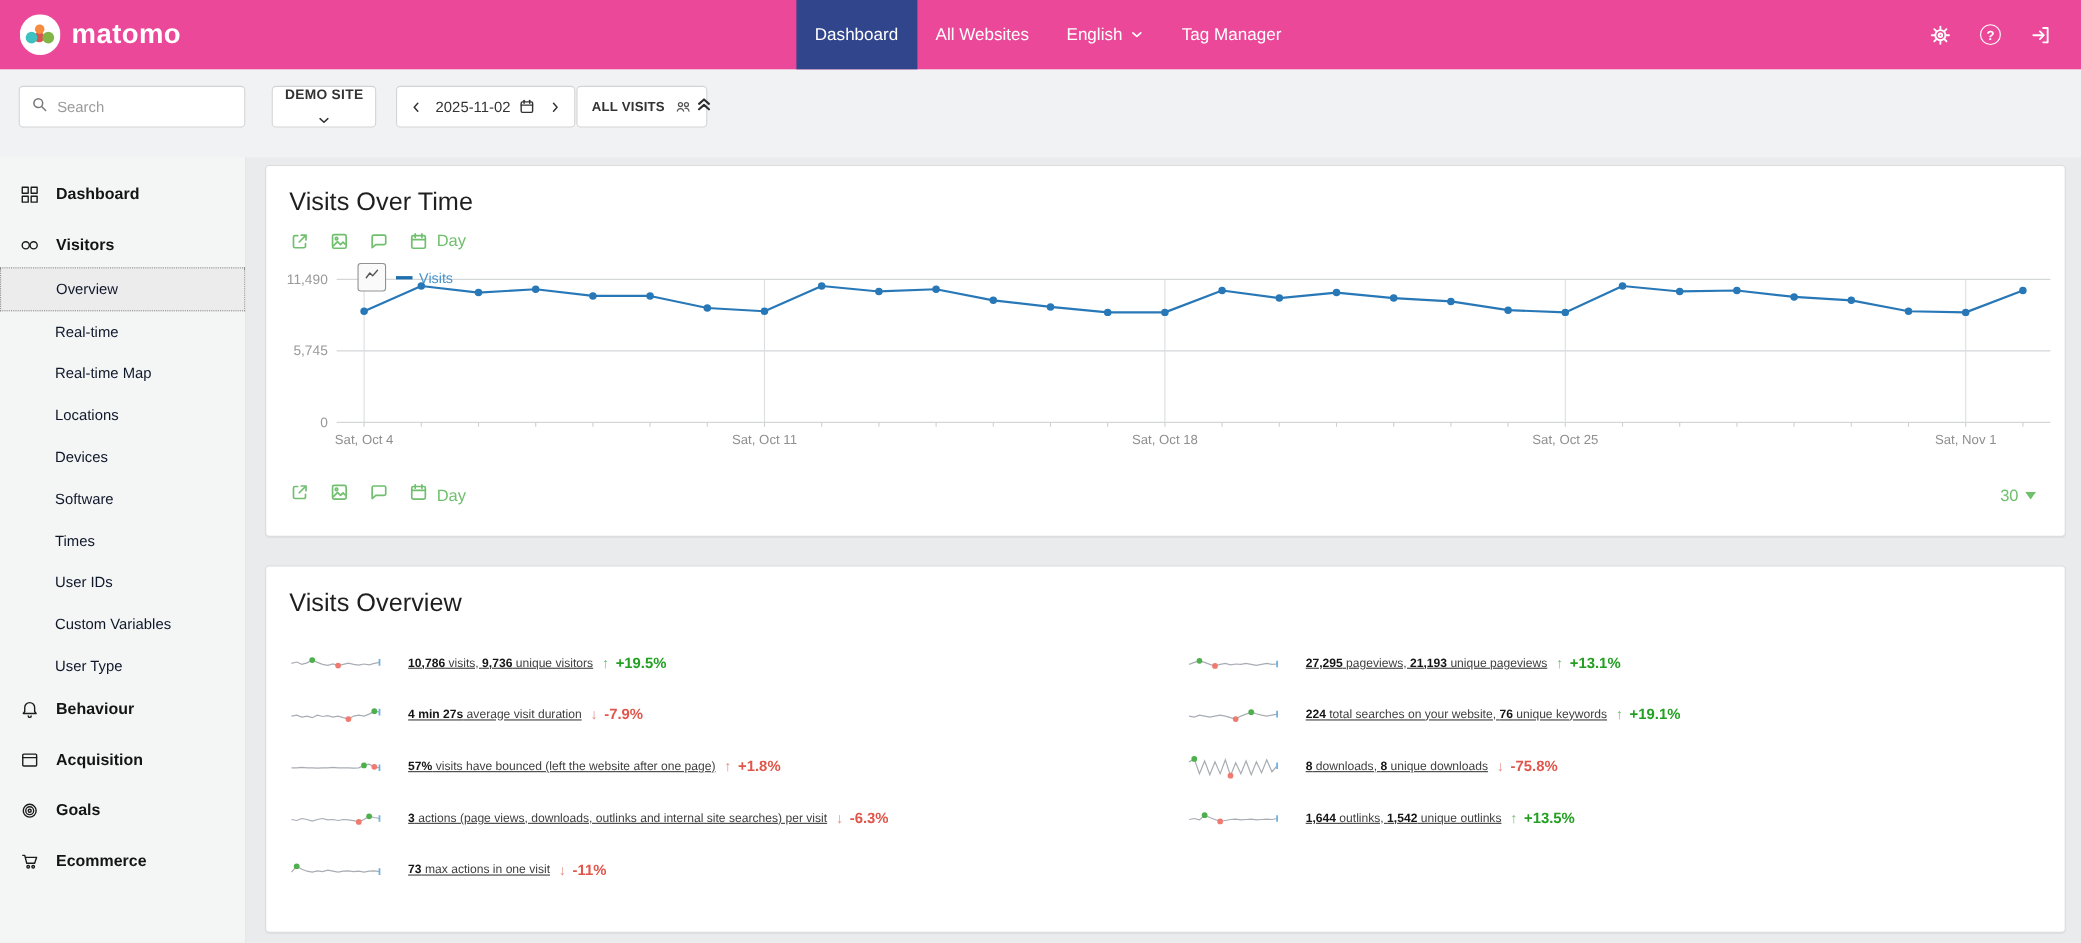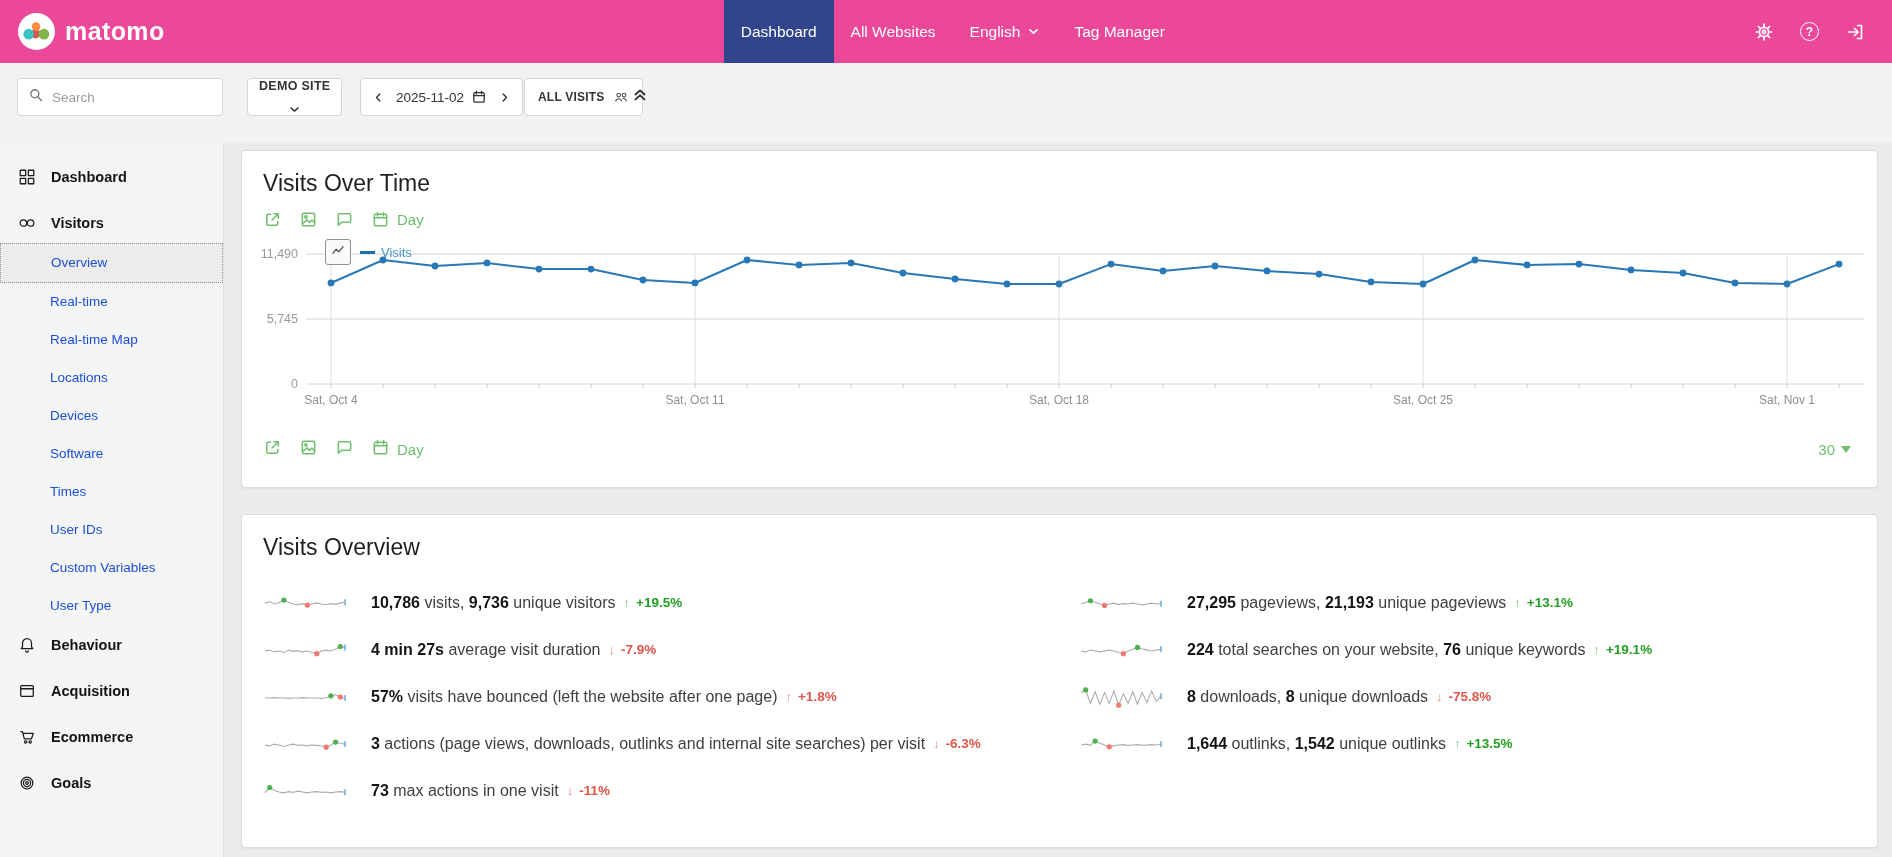--- a/index.html
+++ b/index.html
@@ -30,21 +30,21 @@
   #date-picker .datelabel { font-size:13.5px; display:flex; align-items:center; gap:7px; }
   #segment-selector { left:524px; padding:0 13px; gap:9px; font-weight:700; font-size:12px; letter-spacing:.2px; }
   .collapse-btn { position:absolute; left:631px; top:22px; background:none; border:none; cursor:pointer; color:#2f2f2f; }
 
   
   .main-bg { position:absolute; left:224px; top:143px; right:0; bottom:0; background:#e9ebed; z-index:1; }
   .sidebar { position:absolute; left:0; top:143px; bottom:0; width:224px; background:#f4f5f5; border-right:1px solid #e0e1e3; padding-top:14px; z-index:5; overflow:hidden; }
   .side-cat { display:flex; align-items:center; gap:15px; padding:11px 10px 11px 18px; font-size:14.5px; font-weight:700; color:#141414; cursor:pointer; line-height:18px; }
   .side-cat + .side-cat { margin-top:6px; }
   .side-cat svg { flex:none; color:#1c1c1c; }
-  .side-sub { padding:10px 10px 10px 50px; font-size:13.5px; color:#1d4ed8; cursor:pointer; line-height:18px; }
+  .side-sub { padding:10px 10px 10px 50px; font-size:13.5px; color:#0f172a; cursor:pointer; line-height:18px; }
   .side-sub.active { background:#ececec; border:1px dotted #8f8f8f; }
 
   
   .card { position:absolute; left:241px; width:1637px; background:#fff; border:1px solid #dadcde; border-radius:4px; box-shadow:0 1px 1px rgba(0,0,0,.05); z-index:10; }
   #card-visits-time { top:150px; height:338px; }
   #card-visits-overview { top:514px; height:334px; }
   .card-title { margin:19px 0 0 21px; font-size:23px; font-weight:400; color:#1f1f1f; }
 
   .icon-row { display:flex; align-items:center; gap:17px; margin:13px 0 0 21px; color:#6fbf6d; }
   .icon-row .gicon { display:flex; cursor:pointer; }
@@ -59,21 +59,21 @@
   .legend-series { display:flex; align-items:center; gap:6px; cursor:pointer; }
   .legend-dash { width:15px; height:3px; background:#1d6fae; }
   .legend-label { font-size:13px; color:#4493cc; }
 
   
   .stats-col { position:absolute; top:64px; }
   #stats-left { left:21px; }
   #stats-right { left:837px; }
   .stat-row { display:flex; align-items:center; height:47px; }
   .spark { width:84px; height:28px; margin-right:24px; flex:none; }
-  .stat-text { font-size:16px; color:#3f3f3f; white-space:nowrap; }
+  .stat-text { font-size:11px; color:#3f3f3f; white-space:nowrap;text-decoration:underline; }
   .stat-text b { color:#151515; font-weight:700; }
   .arrow { margin-left:8px; font-weight:700; font-size:13px; }
   .pct { margin-left:6px; font-weight:700; font-size:13.5px; }
   .txt-good { color:#23a023; } .txt-bad { color:#e0564b; }
   .ar-good { color:#77bd77; } .ar-bad { color:#e58e86; }
 </style>
 </head>
 <body>
 
 <div class="navbar">
@@ -240,36 +240,36 @@
         <svg width="18" height="18" viewBox="0 0 20 20" fill="none" stroke="currentColor" stroke-width="1.4" stroke-linecap="round" stroke-linejoin="round">
           <rect x="3" y="4" width="14" height="12" rx="1"></rect>
           <line x1="3" y1="7.5" x2="17" y2="7.5"></line>
         </svg>
       </span>
       <span>Acquisition</span>
     </div>
     <div class="side-cat">
       <span style="display: flex;">
         <svg width="18" height="18" viewBox="0 0 20 20" fill="none" stroke="currentColor" stroke-width="1.4" stroke-linecap="round" stroke-linejoin="round">
+          <circle cx="10" cy="10" r="6.5"></circle>
+          <circle cx="10" cy="10" r="4"></circle>
+          <circle cx="10" cy="10" r="1.5"></circle>
+        </svg>
+      </span>
+      <span>Goals</span>
+    </div>
+    <div class="side-cat">
+      <span style="display: flex;">
+        <svg width="18" height="18" viewBox="0 0 20 20" fill="none" stroke="currentColor" stroke-width="1.4" stroke-linecap="round" stroke-linejoin="round">
           <path d="M3 4 h2 l2 8 h8 l2 -6 h-11"></path>
           <circle cx="8.5" cy="15.5" r="1.3"></circle>
           <circle cx="13.5" cy="15.5" r="1.3"></circle>
         </svg>
       </span>
       <span>Ecommerce</span>
-    </div>
-    <div class="side-cat">
-      <span style="display: flex;">
-        <svg width="18" height="18" viewBox="0 0 20 20" fill="none" stroke="currentColor" stroke-width="1.4" stroke-linecap="round" stroke-linejoin="round">
-          <circle cx="10" cy="10" r="6.5"></circle>
-          <circle cx="10" cy="10" r="4"></circle>
-          <circle cx="10" cy="10" r="1.5"></circle>
-        </svg>
-      </span>
-      <span>Goals</span>
     </div>
     <div class="side-cat">
       <span></span>
     </div>
   </div>
 
 <div class="card" id="card-visits-time">
   <div class="card-title">Visits Over Time</div>
   <div class="icon-row">
     <span class="gicon">

